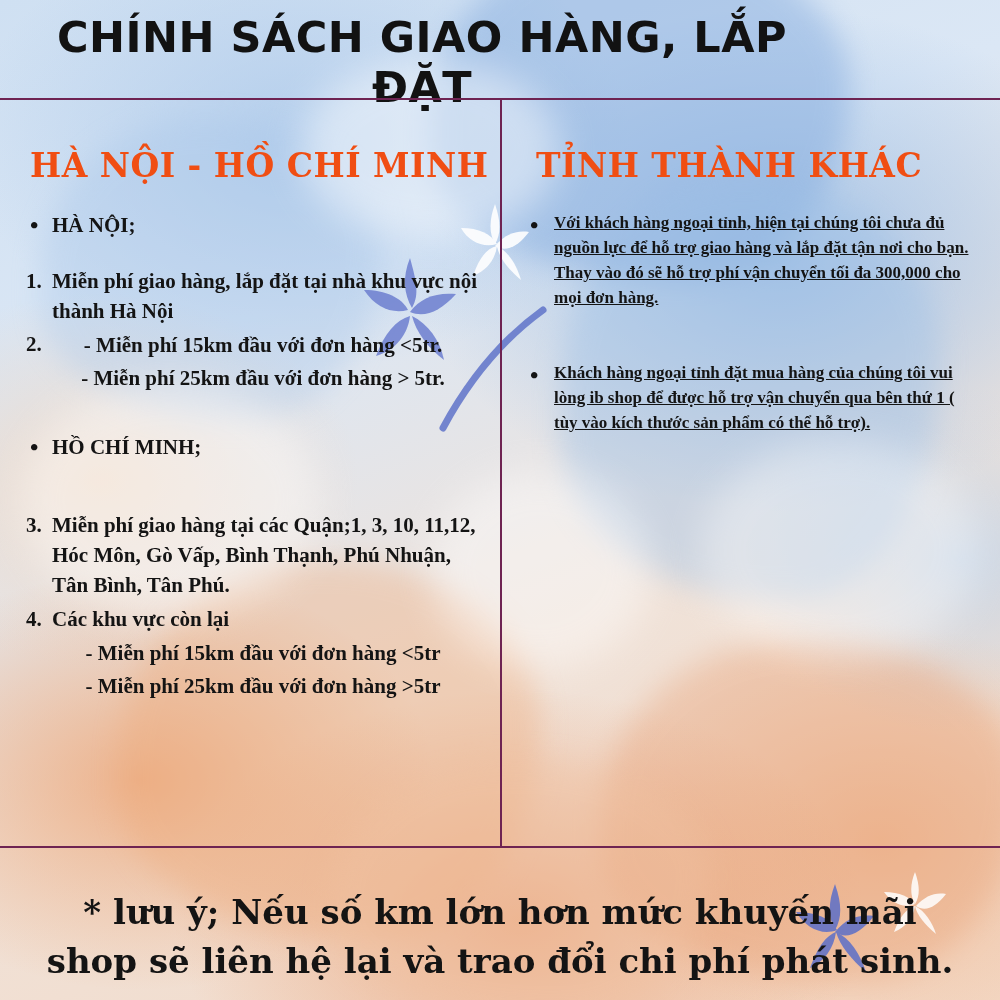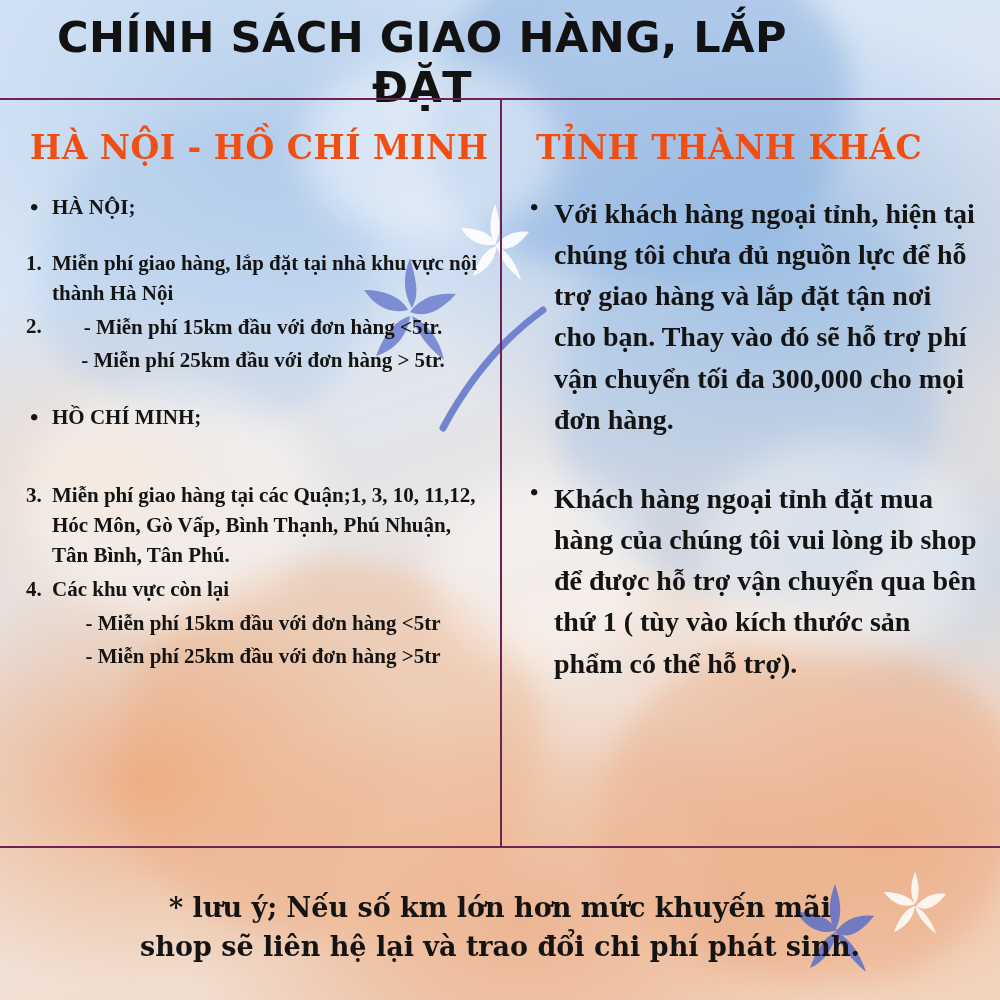--- a/index.html
+++ b/index.html
@@ -95,41 +95,42 @@
     top: 98px;
     width: 2px;
     height: 748px;
     background: #6e2352;
     z-index: 6;
   }
 
   .col {
     width: 500px;
     box-sizing: border-box;
-    padding: 30px 22px 10px 26px;
+    padding: 48px 22px 10px 26px;
   }
   .col-head {
     font-family: "DejaVu Serif", serif;
     font-weight: bold;
     color: #f04e13;
     font-size: 33px;
     letter-spacing: 0.5px;
     margin: 0 0 26px 0;
     white-space: nowrap;
   }
   .col-left .col-head { padding-left: 4px; }
   .col-right .col-head { padding-left: 10px; }
   .bullet-item {
     position: relative;
     padding-left: 26px;
     font-size: 21px;
     line-height: 1.42;
     color: #141414;
     font-weight: bold;
     margin-bottom: 14px;
+    margin-top: 12px;
   }
   .bullet-item::before {
     content: "\2022";
     position: absolute;
     left: 4px;
     top: -2px;
     font-size: 24px;
     line-height: 1.35;
     color: #141414;
   }
@@ -154,35 +155,36 @@
     font-weight: bold;
     padding-left: 22px;
     margin-bottom: 2px;
     text-align: center;
   }
   .spacer-sm { height: 12px; }
   .spacer-md { height: 26px; }
   .spacer-lg { height: 34px; }
 
   .col-right .bullet-item {
-    font-size: 28px;
+    font-size: 17px;
     line-height: 1.47;
     margin-bottom: 26px;
     padding-left: 28px;
+    text-decoration: underline;
   }
 
   .footer {
     position: absolute;
     top: 888px;
     left: 0;
     width: 1000px;
     text-align: center;
     font-family: "DejaVu Serif", serif;
     font-weight: bold;
-    font-size: 27px;
+    font-size: 34px;
     line-height: 1.45;
     color: #141414;
     z-index: 5;
   }
 </style>
 </head>
 <body>
 
 <div class="poster">
 

